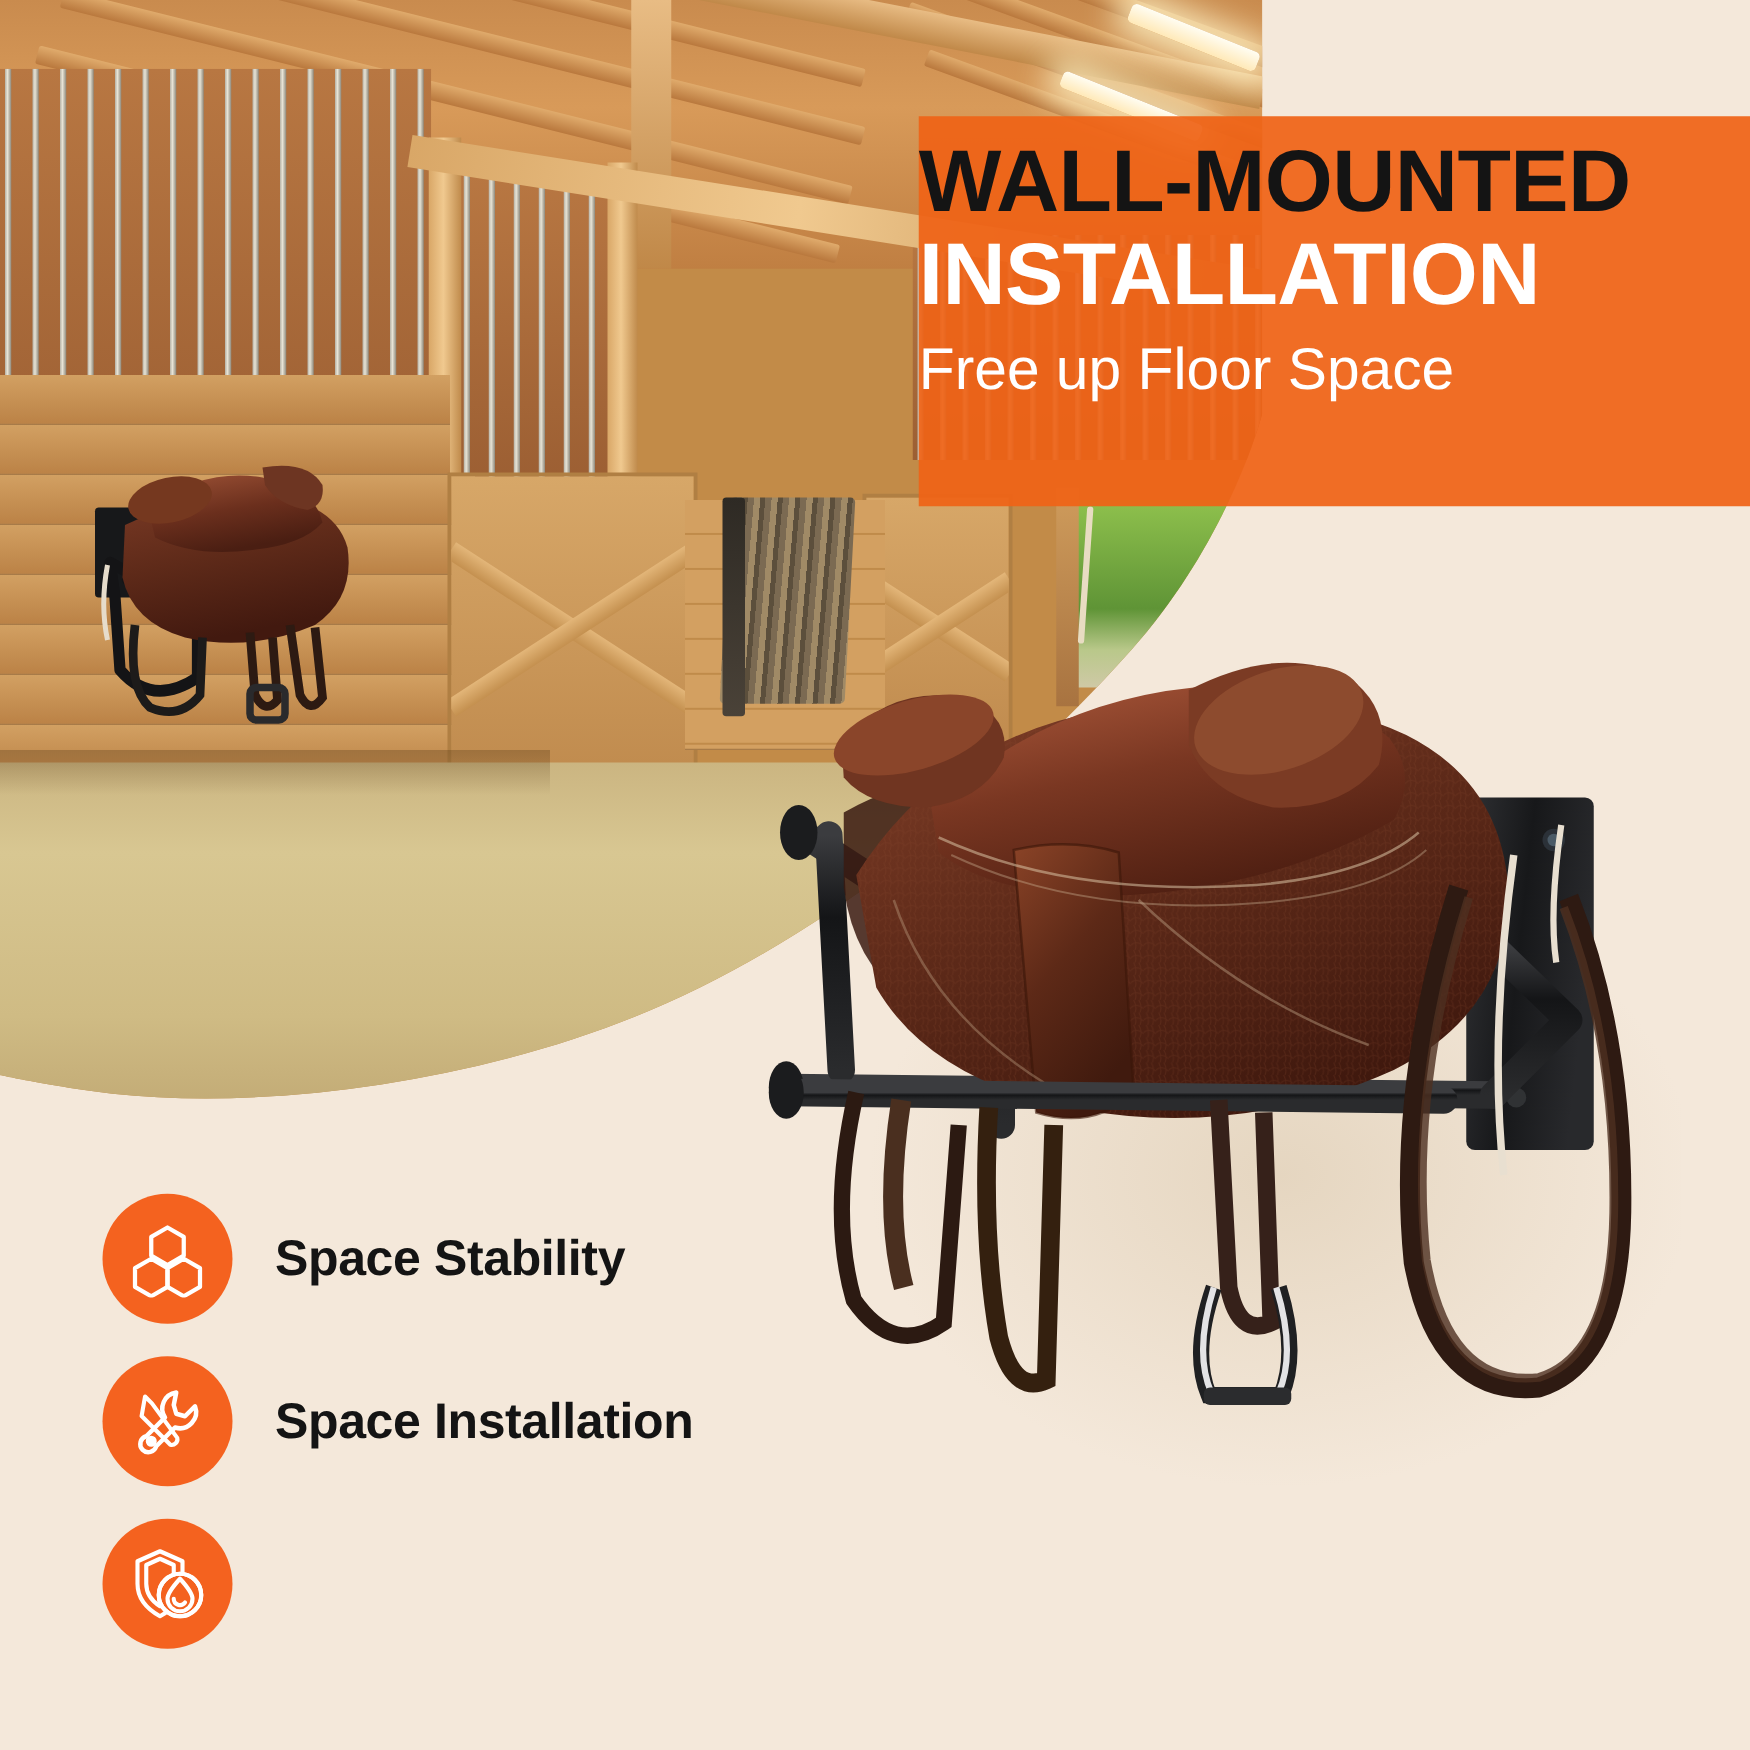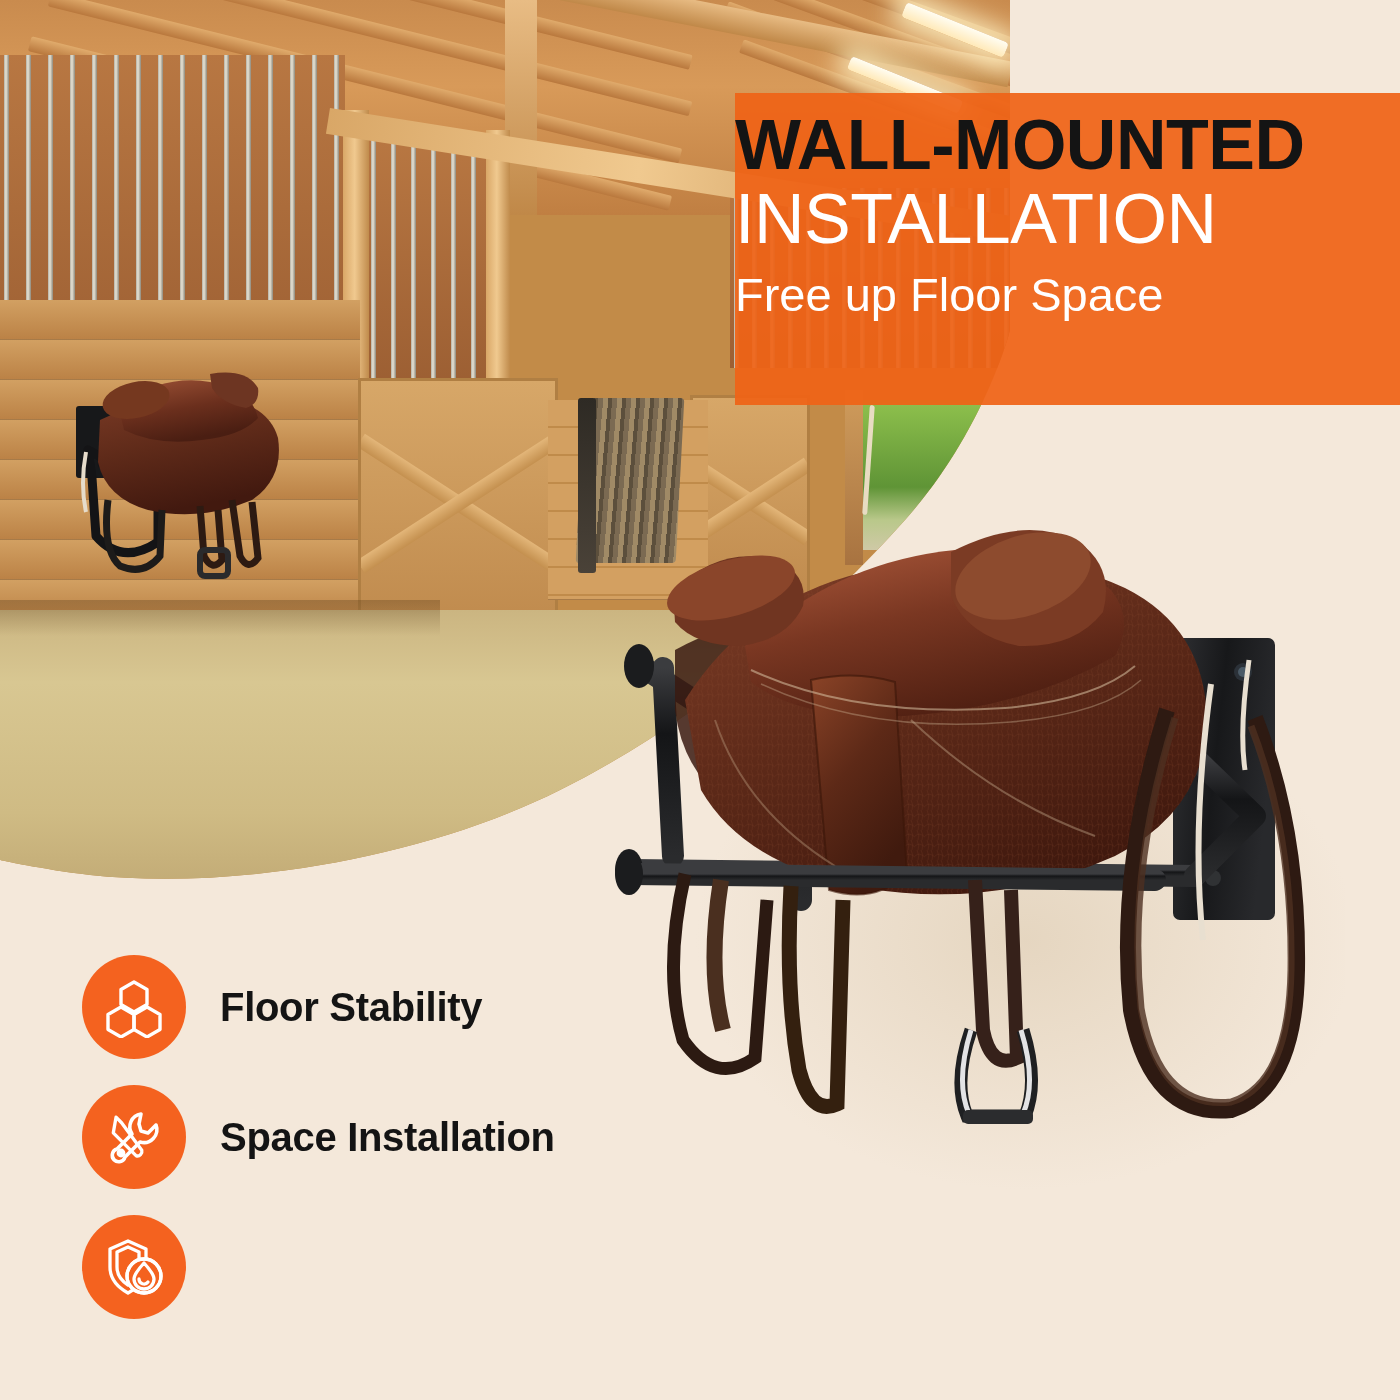--- a/index.html
+++ b/index.html
@@ -56,21 +56,21 @@
   .banner{
     position:absolute; left:735px; top:93px; width:665px; height:312px;
     background:rgba(239,99,23,.93);
     padding:18px 36px 0 0;
   }
   .banner h1{
     font-size:70px; line-height:.98; font-weight:bold; color:#141414;
     letter-spacing:-.5px; white-space:nowrap;
   }
   .banner h2{
-    font-size:70px; line-height:1.02; font-weight:normal; color:#ffffff;
+    font-size:70px; line-height:1.02; font-weight:bold; color:#ffffff;
     letter-spacing:-.5px; white-space:nowrap; margin-top:4px;
   }
   .banner p{
     font-size:47px; line-height:1.1; color:#ffffff; font-weight:normal;
     margin-top:14px; white-space:nowrap;
   }
 
   
   .features{ position:absolute; left:82px; top:942px; width:560px; }
   .feat{ display:flex; align-items:center; height:130px; }
@@ -340,21 +340,21 @@
   <div class="features">
 
     <div class="feat">
       <div class="feat-ico">
         <svg width="62" height="62" viewBox="0 0 62 62" fill="none" stroke="#ffffff" stroke-width="3.4" stroke-linejoin="round">
           <polygon points="31,6 44,13.5 44,28.5 31,36 18,28.5 18,13.5"></polygon>
           <polygon points="18,31 31,38.5 31,53.5 18,61 5,53.5 5,38.5"></polygon>
           <polygon points="44,31 57,38.5 57,53.5 44,61 31,53.5 31,38.5"></polygon>
         </svg>
       </div>
-      <div class="feat-label">Floor Stability</div>
+      <div class="feat-label">Space Stability</div>
     </div>
 
     <div class="feat">
       <div class="feat-ico">
         <svg width="62" height="62" viewBox="0 0 62 62" fill="none" stroke="#ffffff" stroke-width="3.6" stroke-linecap="round" stroke-linejoin="round">
           <path d="M38 8 a13 13 0 0 0 -9 20 L14 43 a6.5 6.5 0 1 0 8 8 L37 36 a13 13 0 0 0 16 -17 L45 27 L38 25 L36 18 Z"></path>
           <circle cx="18" cy="47" r="2.6" fill="#ffffff"></circle>
           <path d="M12 10 L18 16 L40 46 a5 5 0 0 1 -6 6 L9 27 Z" transform="translate(2,2) scale(0.92)"></path>
         </svg>
       </div>

